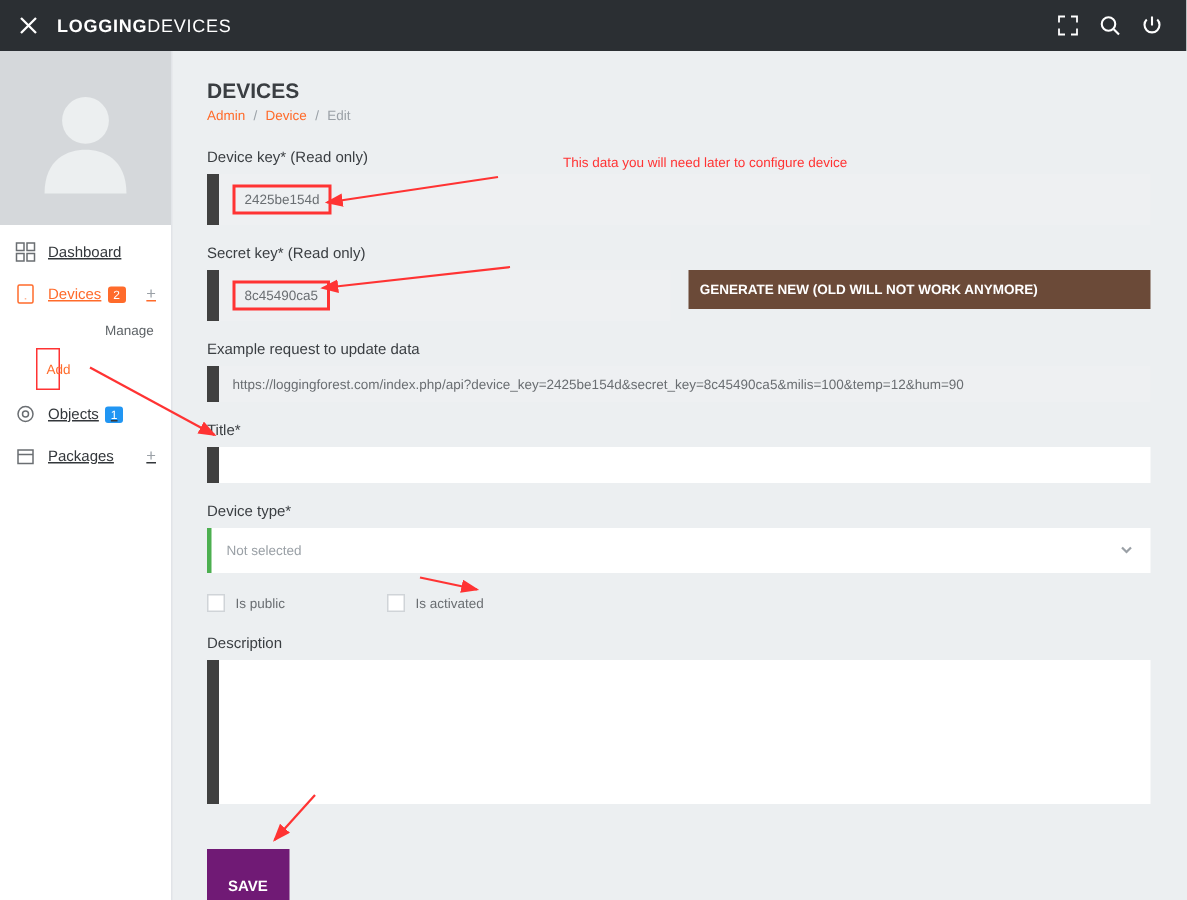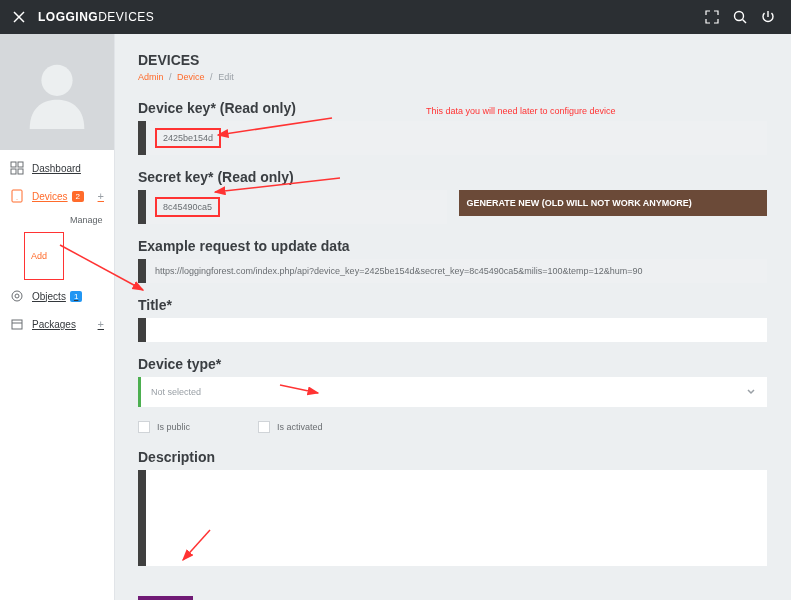--- a/index.html
+++ b/index.html
@@ -21,34 +21,34 @@
 
 .nav { padding-top:4px; }
 .nav-item { display:flex; align-items:center; font-size:10px; color:#33373b; padding:7px 10px; cursor:pointer; position:relative;text-decoration:underline; }
 .nav-item .icon { width:14px; height:14px; margin-right:8px; }
 .nav-item .badge { background:#2196f3; color:#fff; font-size:8px; padding:1px 4px; border-radius:2px; margin-left:4px; }
 .nav-item .badge.orange { background:#ff6b2b; }
 .nav-item .plus { margin-left:auto; color:#9aa0a6; font-size:11px; }
 .nav-item.active { color:#ff6b2b; }
 .nav-item.active .icon svg { stroke:#ff6b2b; }
 .sub-item { font-size:9px; color:#5f6468; padding:5px 10px 5px 30px; cursor:pointer;margin-left:40px; }
-.sub-item.add { color:#ff6b2b; border:1px solid #ff3333; margin:2px 10px 2px 24px; padding:18px 6px; width:40px; }
+.sub-item.add { color:#ff6b2b; border:1px solid #ff3333; margin:2px 10px 2px 24px; padding:8px 6px; width:16px; }
 
 
 .main { flex:1; padding:18px 24px; overflow-y:auto; height:100%; }
 .main::-webkit-scrollbar { width:6px; }
 .main::-webkit-scrollbar-thumb { background:#c0c4c8; }
 .page-title { font-size:14px; font-weight:700; color:#3a3e42; margin-bottom:4px; }
 .breadcrumb { font-size:9px; margin-bottom:18px; }
 .breadcrumb .bc-admin { color:#ff6b2b; }
 .breadcrumb .bc-device { color:#ff6b2b; }
 .breadcrumb .bc-sep { color:#9aa0a6; margin:0 3px; }
 .breadcrumb .bc-edit { color:#9aa0a6;margin-top:47px; }
 
-.field-label { font-size:14px; font-weight:700; color:#3a3e42; margin-bottom:5px; }
+.field-label { font-size:10px; font-weight:400; color:#3a3e42; margin-bottom:5px; }
 .field-block { margin-bottom:14px; }
 .input-wrap { background:#eef0f2; border-left:8px solid #404040; padding:7px 9px; font-size:9px; color:#6a6e72; }
 .input-wrap.white { background:#fff; }
 .input-wrap input { border:none; background:transparent; width:100%; font-size:9px; color:#6a6e72; outline:none; }
 .input-wrap textarea { border:none; background:transparent; width:100%; font-size:9px; color:#6a6e72; outline:none; resize:none; height:80px; }
 
 .row-split { display:flex; gap:12px; }
 .row-split .col { flex:1; }
 .gen-btn { background:#6b4a38; color:#fff; font-size:9px; font-weight:700; text-align:left; padding:8px; cursor:pointer; }
 

